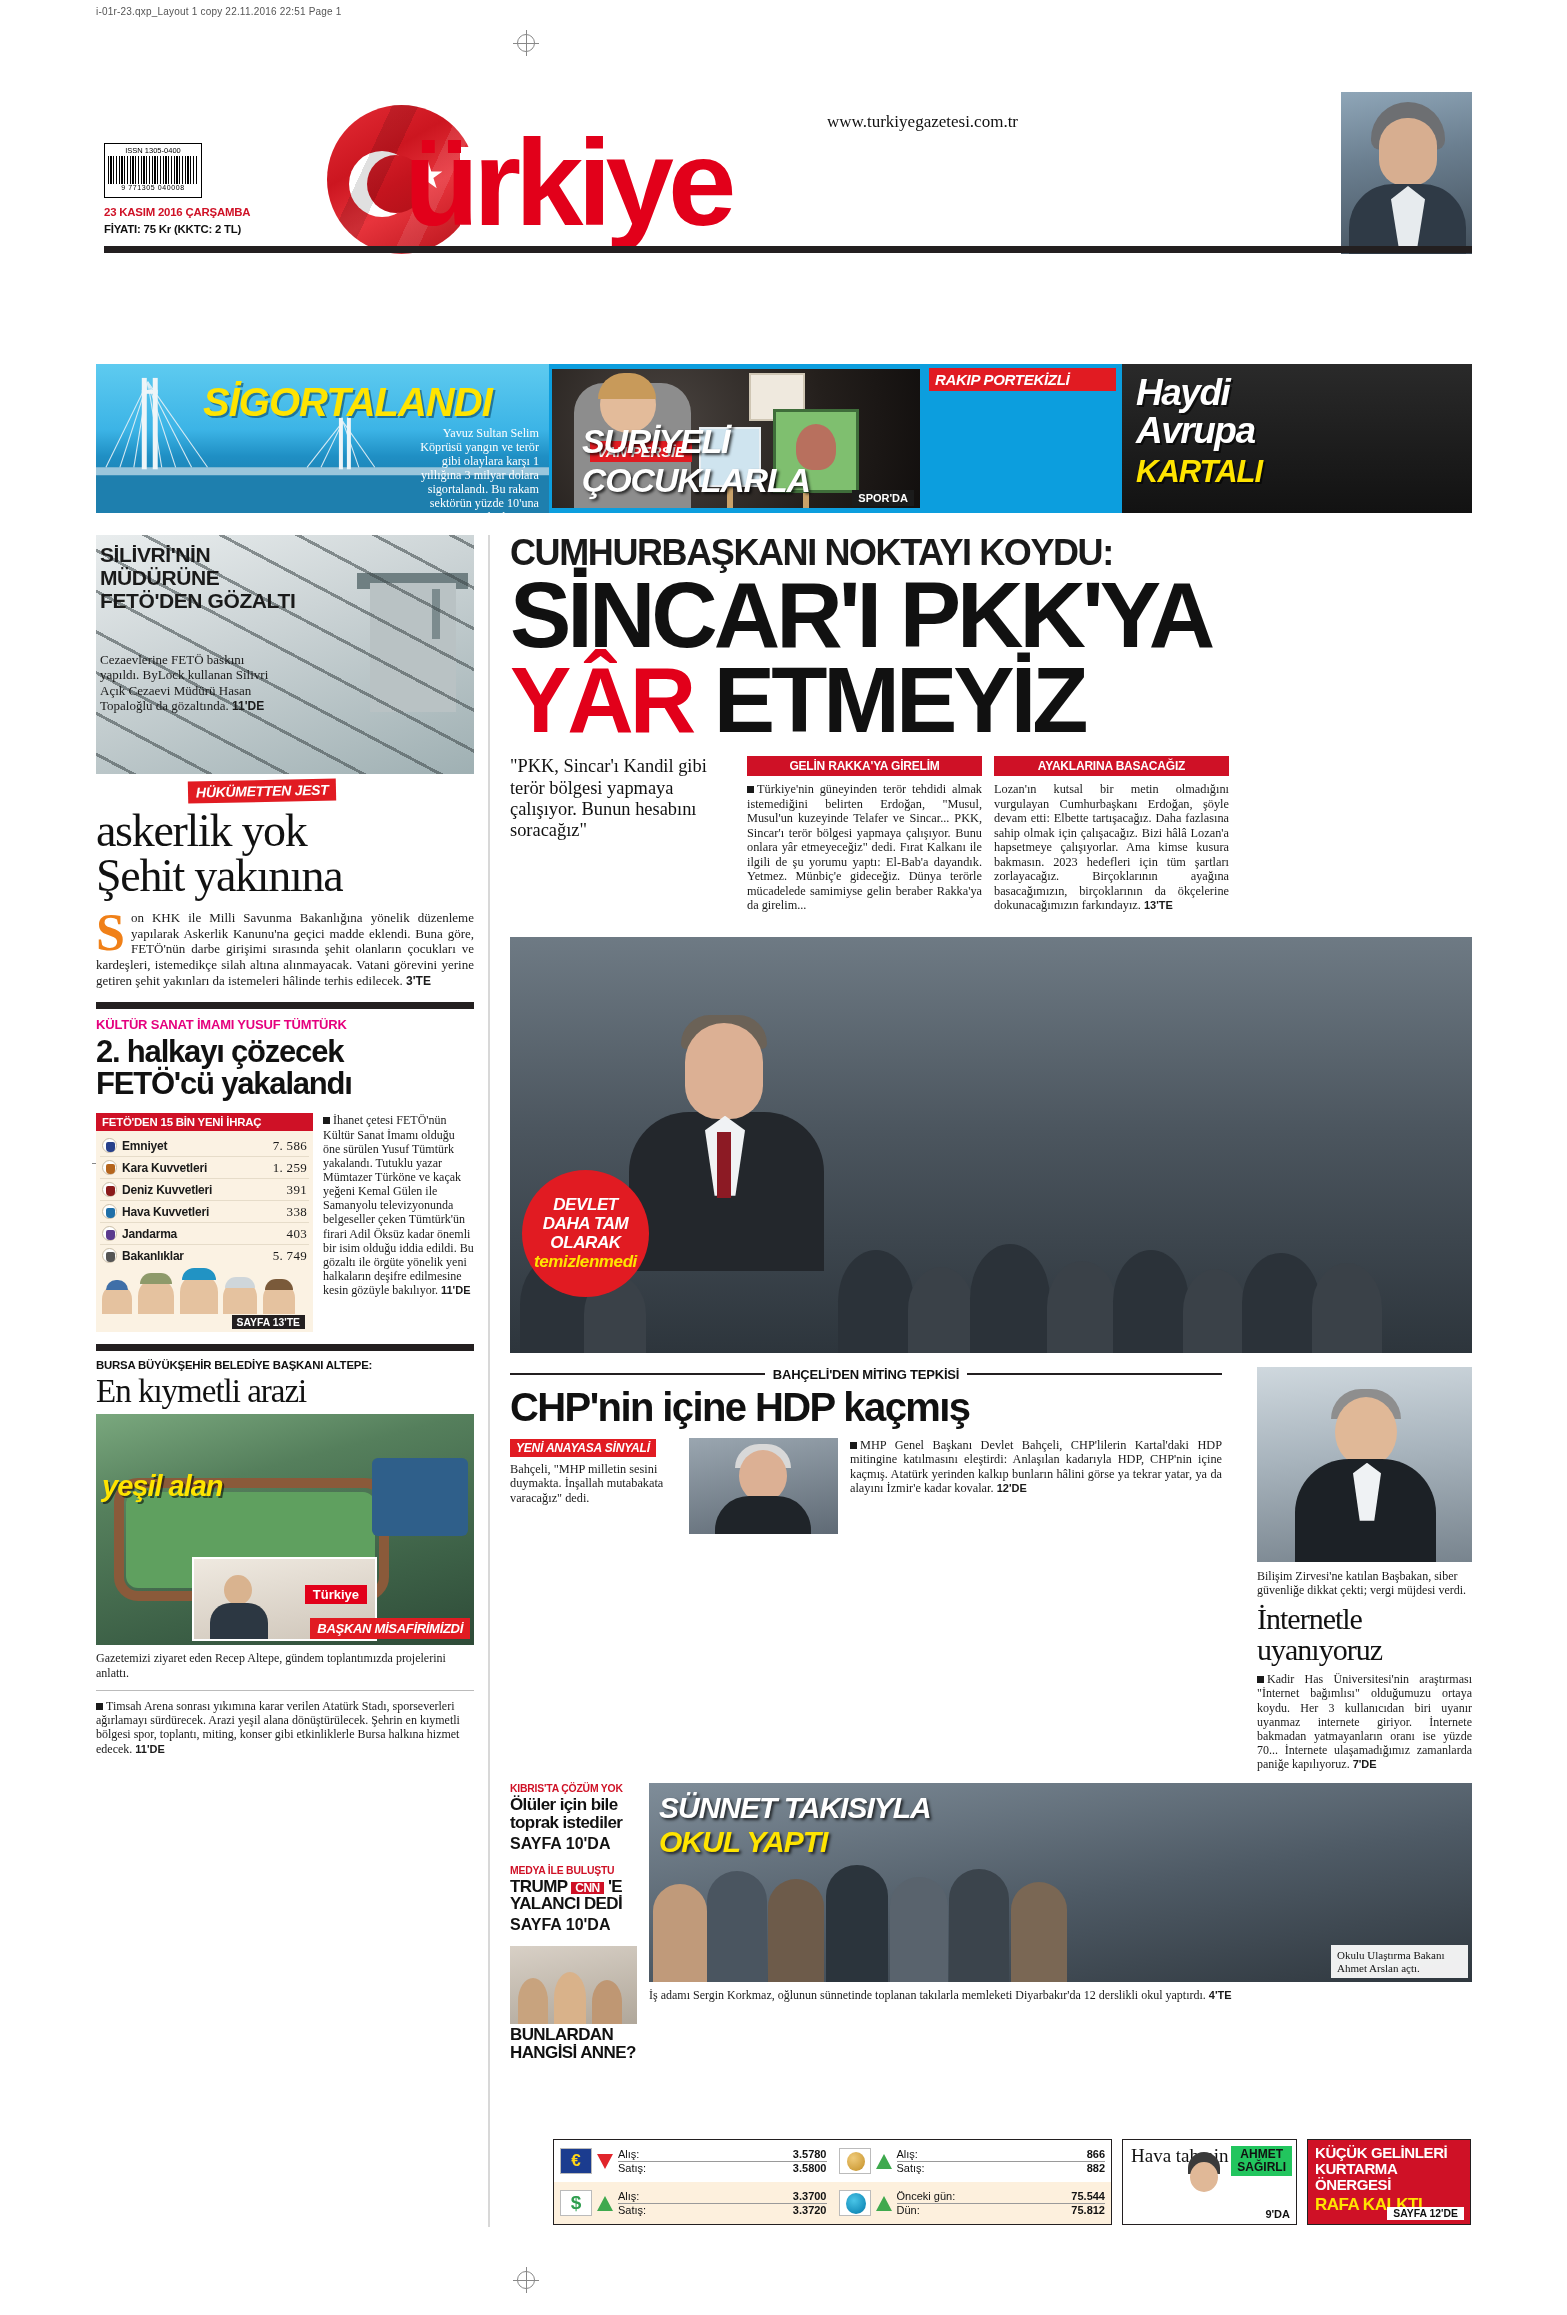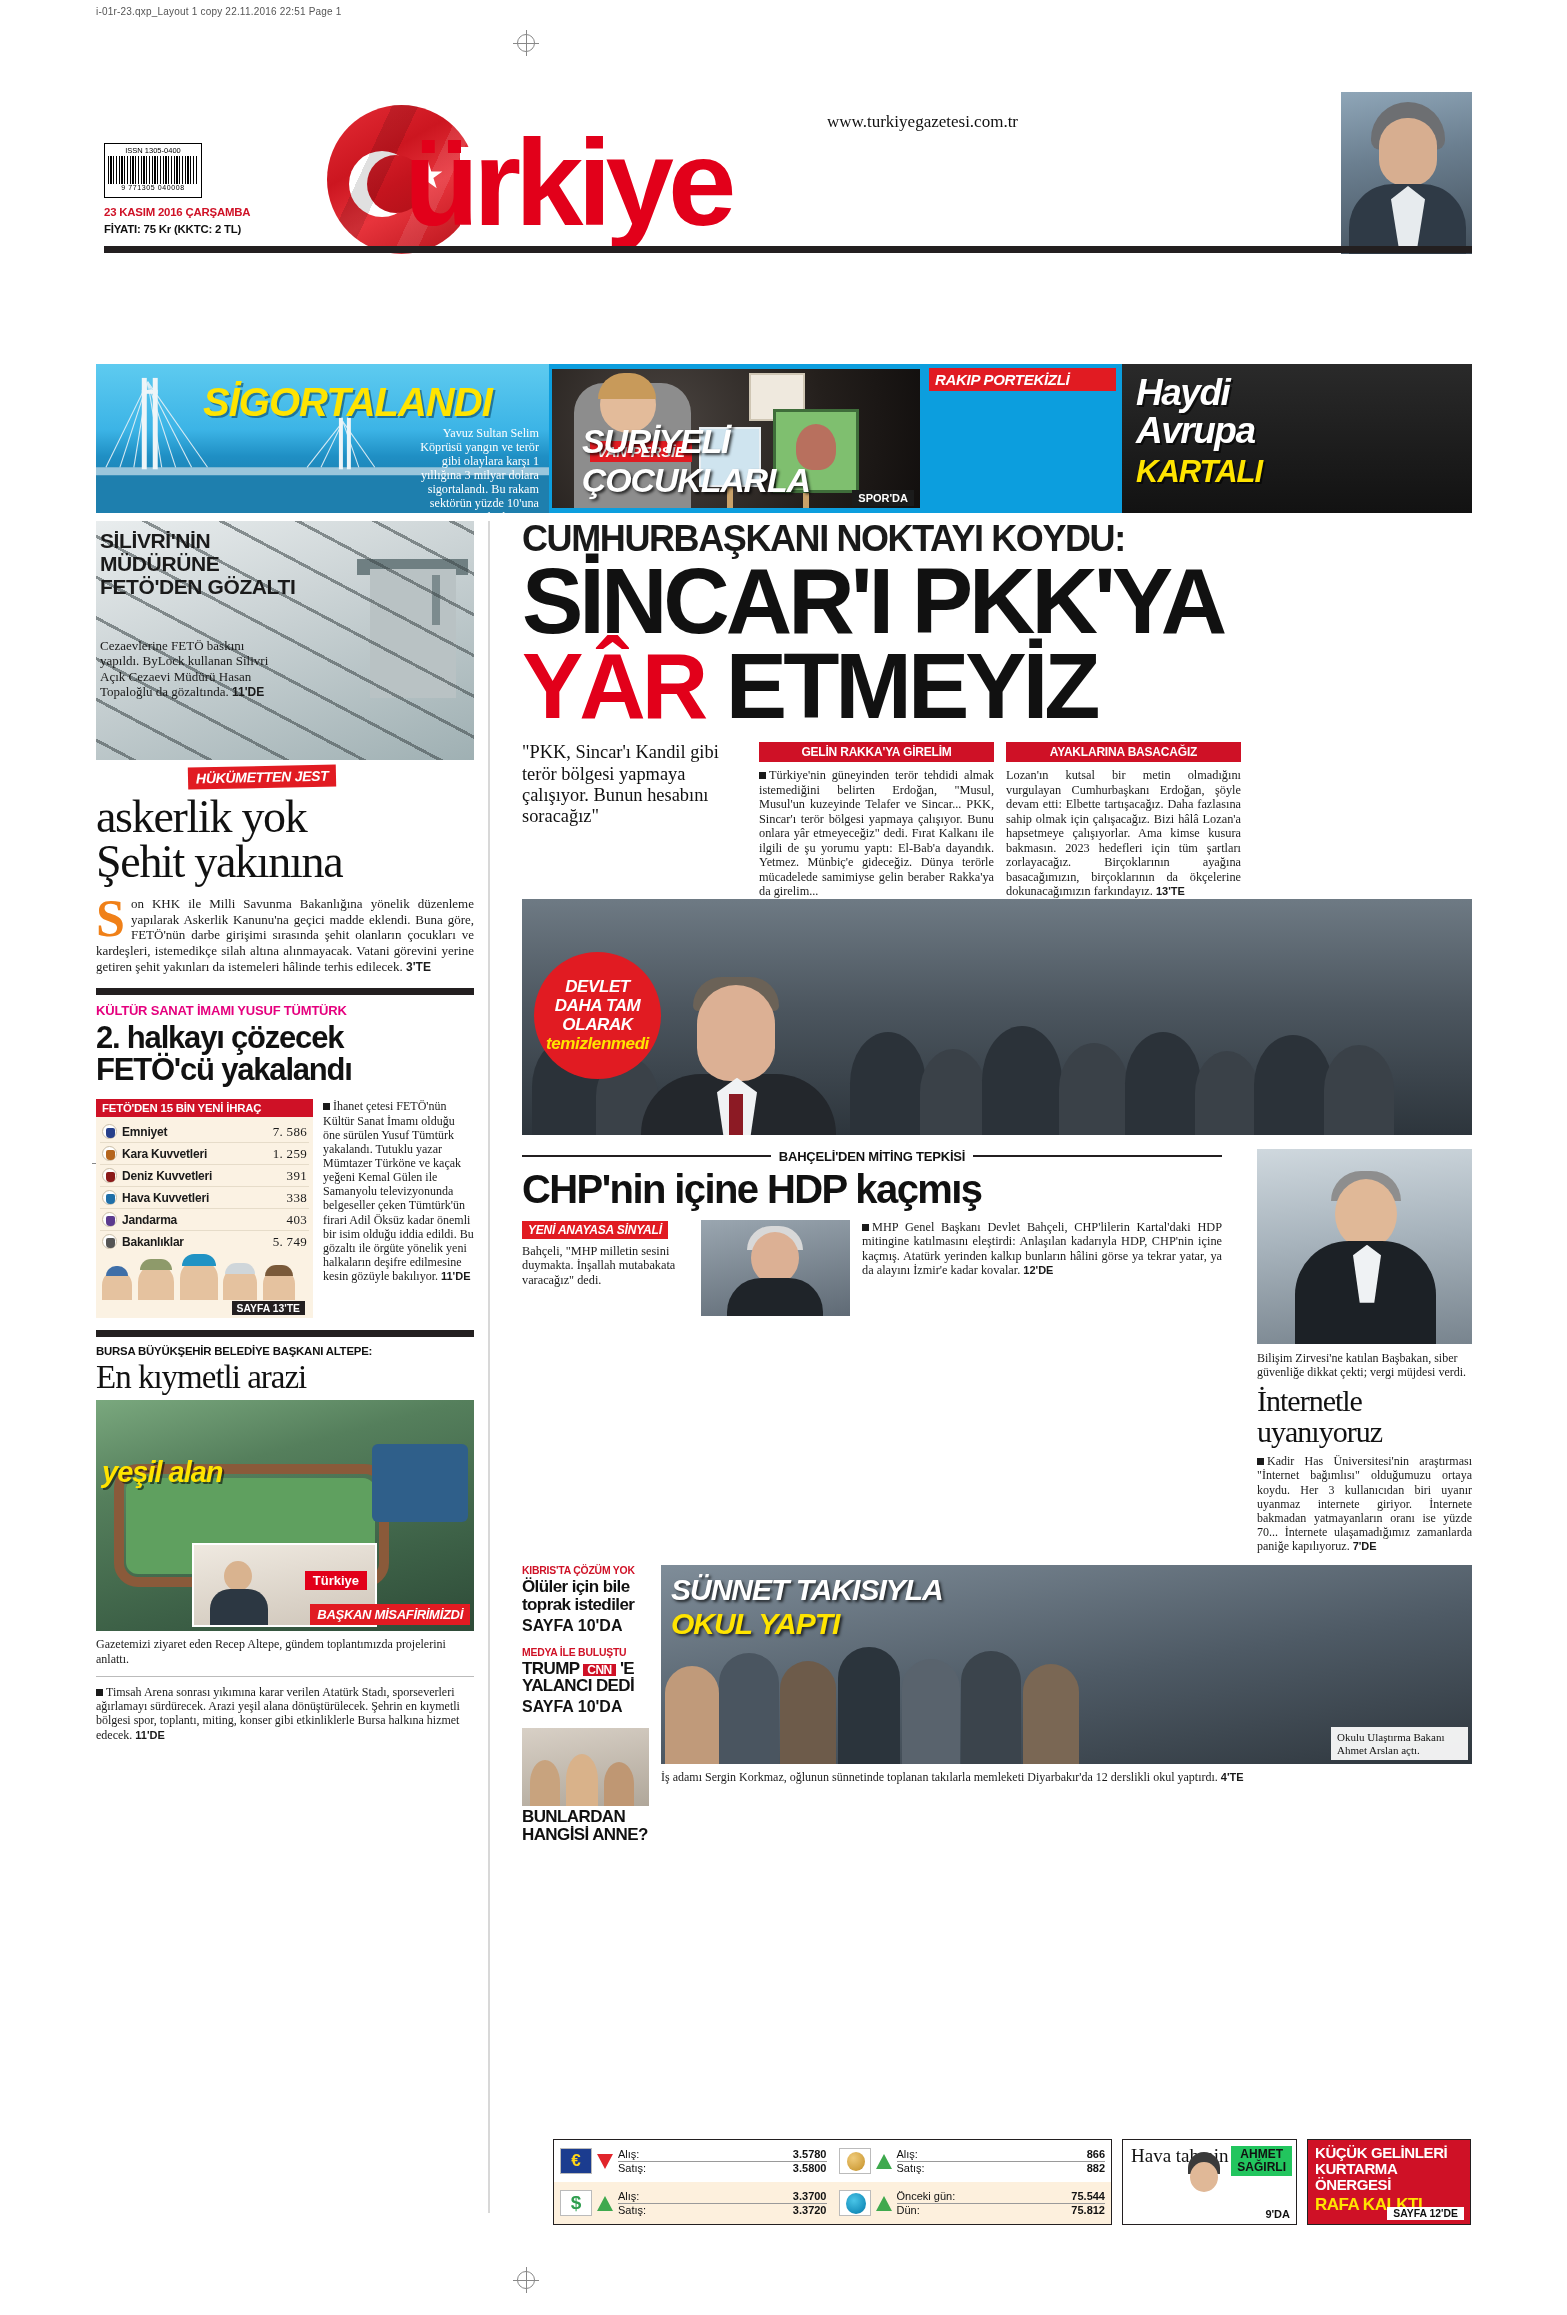--- a/index.html
+++ b/index.html
@@ -183,22 +183,22 @@
   .haydi-l2 { top: 46px; }
   .haydi-kartali {
     position: absolute; left: 14px; top: 90px;
     font-family: "Liberation Sans", sans-serif; font-weight: bold; font-style: italic;
     font-size: 31px; color: #ffe400; letter-spacing: -1px;
     text-shadow: 2px 2px 0 rgba(0,0,0,.6);
   }
 
   
   .main-grid {
-    position: absolute; left: 96px; top: 521px; width: 1376px; height: 1692px;
-    display: flex; gap: 16px;
+    position: absolute; left: 96px; top: 535px; width: 1376px; height: 1692px;
+    display: flex; gap: 4px;
   }
   .col-left { width: 394px; padding-right: 14px; border-right: 2px solid #d8d8d8; }
   .col-right { flex: 1; padding-left: 16px; }
 
   
   .silivri-block { position: relative; height: 239px; overflow: hidden; }
   .silivri-photo {
     position: absolute; inset: 0;
     background: linear-gradient(160deg,#e9edee 0%,#ccd4d6 40%,#9fb0b3 100%);
   }
@@ -365,21 +365,21 @@
     font-weight: bold; font-size: 12px; padding: 3px 6px; letter-spacing: -0.2px; text-align: center;
   }
   .qbox-body {
     margin-top: 6px; font-family: "Liberation Serif", serif; font-size: 12.3px;
     line-height: 1.18; color: #1a1a1a; text-align: justify;
   }
   .qbox-body .sq { display:inline-block; width:7px; height:7px; background:#1a1a1a; margin-right:3px; }
   .qbox-body b { font-family: "Liberation Sans", sans-serif; font-size: 11px; }
 
   .lead-photo {
-    position: relative; height: 236px; margin-top: 0; overflow: hidden;
+    position: relative; height: 416px; margin-top: 24px; overflow: hidden;
     background: linear-gradient(180deg,#6e7a84 0%,#4c565f 46%,#2d353c 100%);
   }
   .lp-crowd { position:absolute; bottom:0; left:0; right:0; height:159px; }
   .lp-h { position:absolute; bottom:0; border-radius: 50% 50% 0 0; background:#2b3239; }
   .lp-erd-head { position:absolute; left:175px; top:86px; width:78px; height:96px; background:#dcb094; border-radius:40px 40px 34px 34px; }
   .lp-erd-hair { position:absolute; left:171px; top:78px; width:86px; height:34px; background:#6b6257; border-radius:44px 44px 8px 8px; }
   .lp-erd-body { position:absolute; left:119px; top:175px; width:195px; height:159px; background:#23272c; border-radius:60px 60px 0 0; }
   .lp-erd-shirt { position:absolute; left:195px; top:179px; width:40px; height:80px; background:#f0f2f4; clip-path: polygon(50% 0,100% 18%,76% 100%,24% 100%,0 18%); }
   .lp-erd-tie { position:absolute; left:207px; top:195px; width:14px; height:66px; background:#8c1a24; }
   .stamp-devlet {

